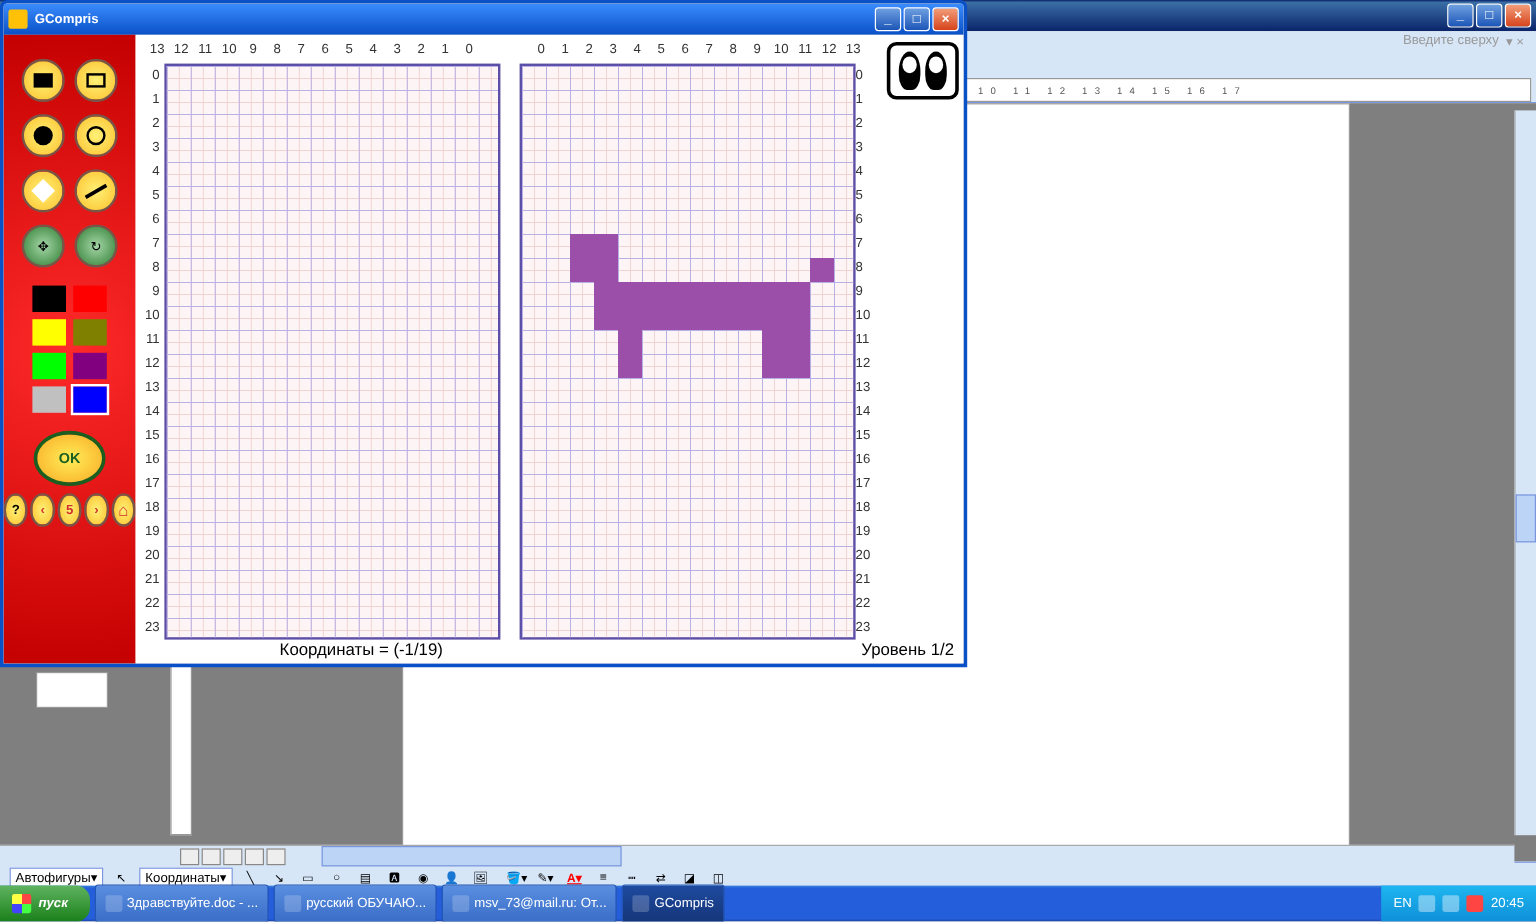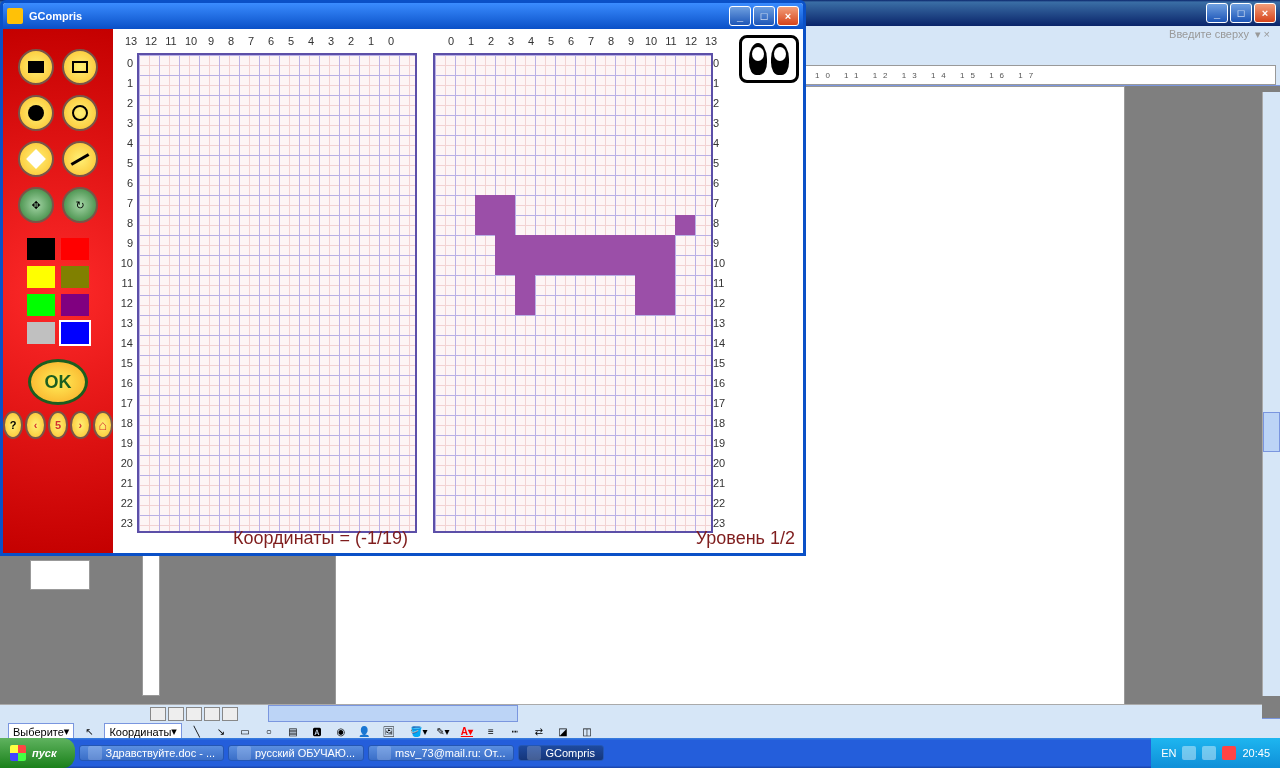--- a/index.html
+++ b/index.html
@@ -43,46 +43,46 @@
 .tool{width:36px;height:36px;border-radius:50%;background:radial-gradient(#fff176,#fbc02d);border:2px solid #795548;display:flex;align-items:center;justify-content:center;}
 .tool .sq{width:16px;height:12px;background:#000;}
 .tool .sq.o{background:transparent;border:2px solid #000;}
 .tool .ci{width:16px;height:16px;border-radius:50%;background:#000;}
 .tool .ci.o{background:transparent;border:2px solid #000;}
 .tool .ln{width:20px;height:3px;background:#000;transform:rotate(-30deg);}
 .tool .dm{width:14px;height:14px;background:#fff;transform:rotate(45deg);}
 .tool.gr{background:radial-gradient(#a5d6a7,#2e7d32);}
 .palette{display:grid;grid-template-columns:28px 28px;gap:6px;margin:15px auto;width:62px;}
 .sw{width:28px;height:22px;}
-.ok-btn{width:60px;height:46px;margin:6px auto;background:radial-gradient(#ffee58,#f9a825);border-radius:50%;border:3px solid #1b5e20;display:flex;align-items:center;justify-content:center;color:#1b5e20;font-weight:900;font-size:18px;font-family:Arial Black,sans-serif;}
+.ok-btn{width:60px;height:46px;margin:6px auto;background:radial-gradient(#ffee58,#f9a825);border-radius:50%;border:3px solid #1b5e20;display:flex;align-items:center;justify-content:center;color:#1b5e20;font-weight:900;font-size:12px;font-family:Arial Black,sans-serif;}
 .bottom-btns{display:flex;justify-content:center;gap:2px;margin-top:2px;}
 .bbtn{width:28px;height:28px;border-radius:50%;background:radial-gradient(#fff176,#fbc02d);border:2px solid #795548;display:flex;align-items:center;justify-content:center;font-weight:bold;}
 .bbtn.red{color:#d32f2f;}
 .bbtn.home{color:#d32f2f;font-size:14px;}
 .gc-main{flex:1;background:#fff;position:relative;}
 .axis-labels-top{position:absolute;top:6px;left:8px;font-size:11px;color:#333;letter-spacing:0;}
 .axis-labels-top span{display:inline-block;width:20px;text-align:center;}
 .axis-labels-left{position:absolute;left:4px;top:24px;font-size:11px;color:#333;}
 .axis-labels-left div{height:20px;line-height:20px;text-align:right;width:16px;}
 .axis-labels-right{position:absolute;right:74px;top:24px;font-size:11px;color:#333;}
 .axis-labels-right div{height:20px;line-height:20px;width:16px;}
 .grid{position:absolute;top:24px;border:2px solid #5c4fa8;background:#fdf5f5;}
 .grid.left{left:24px;width:280px;height:480px;}
 .grid.right{left:320px;width:280px;height:480px;}
 .grid::before{content:"";position:absolute;inset:0;background-image:linear-gradient(#b9b0e5 1px,transparent 1px),linear-gradient(90deg,#b9b0e5 1px,transparent 1px),linear-gradient(#f2d2d2 1px,transparent 1px),linear-gradient(90deg,#f2d2d2 1px,transparent 1px);background-size:20px 20px,20px 20px,10px 10px,10px 10px;}
 .shape{position:absolute;background:#9b4fa8;}
-.bottom-text{position:absolute;bottom:4px;font-size:18px;color:#7f1d1d;}
+.bottom-text{position:absolute;bottom:4px;font-size:14px;color:#000000;}
 .penguin-box{position:absolute;top:6px;right:4px;width:60px;height:48px;border:3px solid #000;border-radius:8px;background:#fff;display:flex;align-items:center;justify-content:center;gap:4px;}
 .penguin{width:18px;height:32px;background:#000;border-radius:50% 50% 40% 40%;position:relative;}
 .penguin::after{content:"";position:absolute;top:4px;left:3px;width:12px;height:14px;background:#fff;border-radius:50%;}
 
 .taskbar{position:absolute;left:0;bottom:0;width:1280px;height:30px;background:linear-gradient(#3a81dd,#245edb 8%,#245edb 92%,#1941a5);display:flex;align-items:center;}
 .start-btn{height:30px;padding:0 18px 0 10px;background:linear-gradient(#5fb35f,#1a801a);border-radius:0 12px 12px 0;color:#fff;font-weight:bold;font-style:italic;display:flex;align-items:center;gap:6px;}
 .start-btn .winlogo{width:16px;height:16px;background:conic-gradient(#f44 0 25%,#4f4 0 50%,#44f 0 75%,#ff4 0);border-radius:2px;}
-.task-item{height:16px;margin-left:4px;padding:0 8px;background:linear-gradient(#5a8ee0,#3a6ec7);border:1px solid #2456b3;border-radius:3px;color:#fff;display:flex;align-items:center;gap:4px;max-width:160px;overflow:hidden;white-space:nowrap;}
+.task-item{height:32px;margin-left:4px;padding:0 8px;background:linear-gradient(#5a8ee0,#3a6ec7);border:1px solid #2456b3;border-radius:3px;color:#fff;display:flex;align-items:center;gap:4px;max-width:160px;overflow:hidden;white-space:nowrap;}
 .task-item.active{background:linear-gradient(#1e4a9f,#15367a);}
 .task-item .ti-icon{width:14px;height:14px;background:#fff3;border-radius:2px;flex-shrink:0;}
 .tray{margin-left:auto;height:30px;background:linear-gradient(#1eb6f0,#0f8fd8);display:flex;align-items:center;padding:0 10px;color:#fff;gap:6px;}
 .tray .ic{width:14px;height:14px;background:#fff6;border-radius:2px;}
 .vruler{position:absolute;left:142px;top:92px;bottom:72px;width:18px;background:#fff;border:1px solid #999;font-size:8px;color:#555;writing-mode:vertical-rl;text-align:center;overflow:hidden;}
 .bold-label{font-weight:bold;}
 .italic-label{font-style:italic;}
 .btn-style{height:18px;border:1px solid #7a96df;background:#fff;padding:0 4px;display:flex;align-items:center;}
 </style>
 </head>
@@ -148,21 +148,21 @@
     <div class="view-btns">
       <div class="view-btn"></div>
       <div class="view-btn"></div>
       <div class="view-btn"></div>
       <div class="view-btn"></div>
       <div class="view-btn"></div>
     </div>
     <div class="sb-thumb" style="width:250px;height:100%;margin-left:30px"></div>
   </div>
   <div class="word-drawing">
-    <span class="btn-style"><span>Выберите</span> ▾</span>
+    <span class="btn-style"><span>Автофигуры</span> ▾</span>
     <span class="ctl ctl-flat">↖</span>
     <span class="btn-style"><span>Координаты</span> ▾</span>
     <span class="ctl ctl-flat">╲</span>
     <span class="ctl ctl-flat">↘</span>
     <span class="ctl ctl-flat">▭</span>
     <span class="ctl ctl-flat">○</span>
     <span class="ctl ctl-flat">▤</span>
     <span class="ctl ctl-flat">🅰</span>
     <span class="ctl ctl-flat">◉</span>
     <span class="ctl ctl-flat">👤</span>

